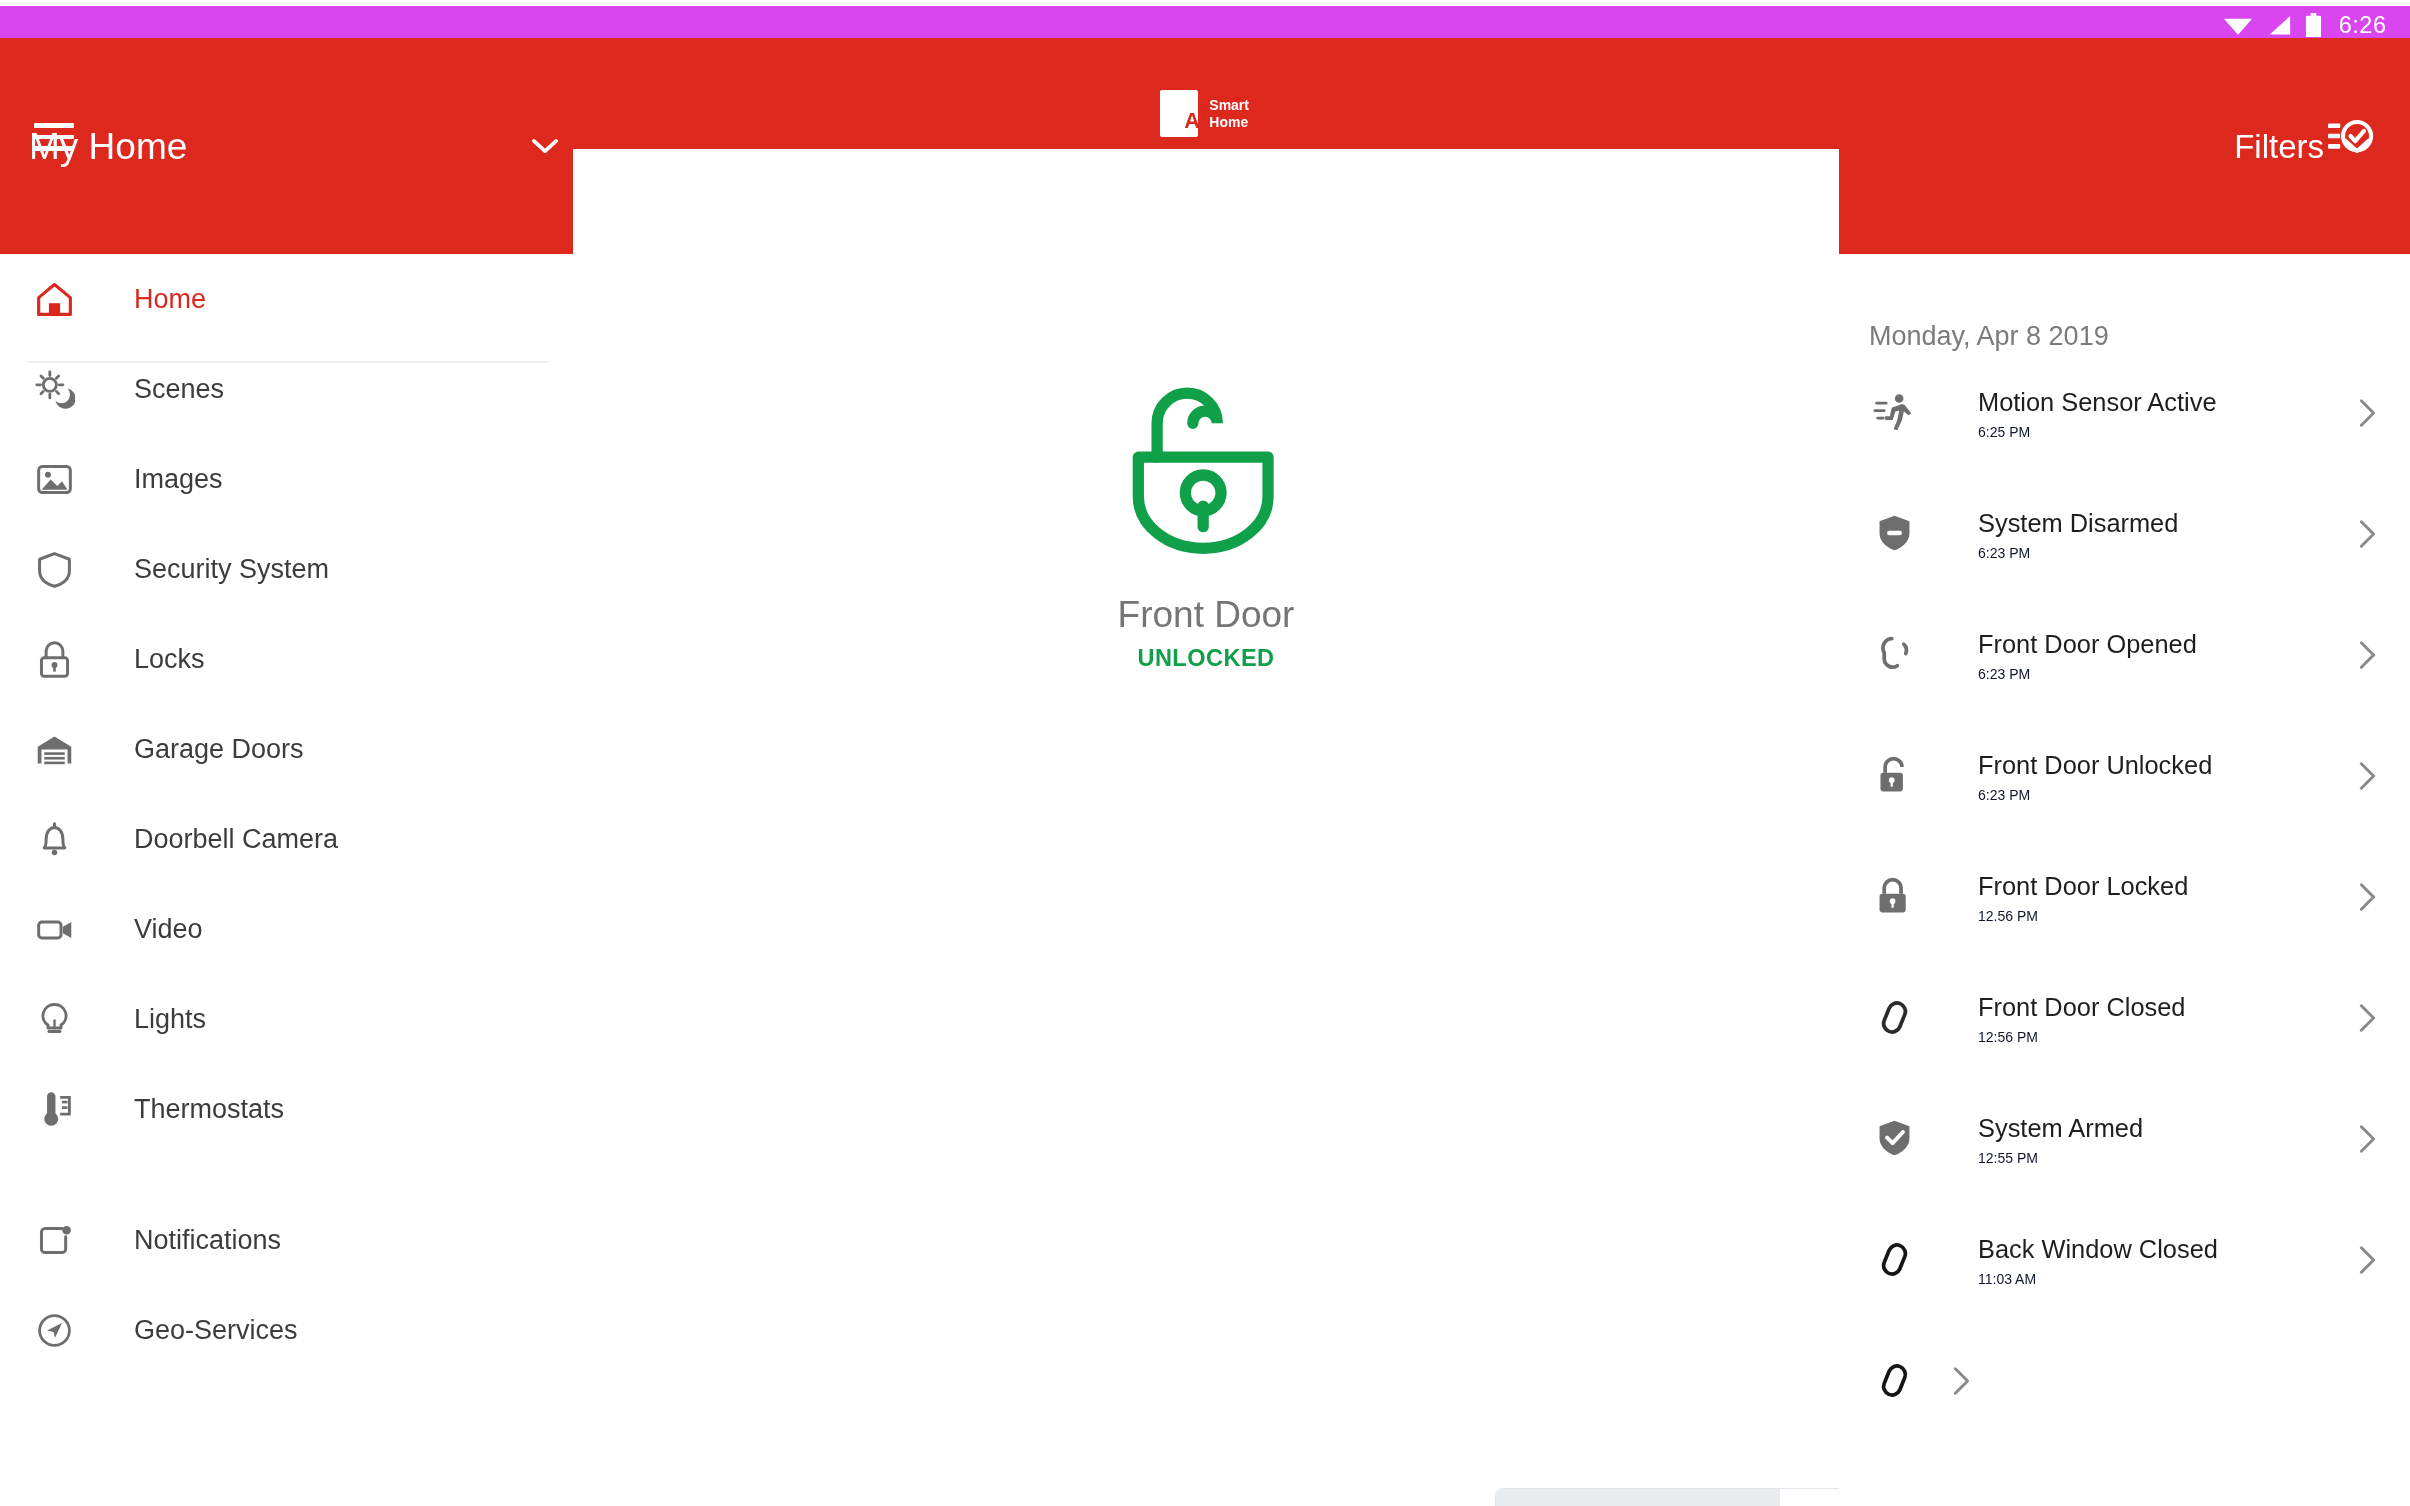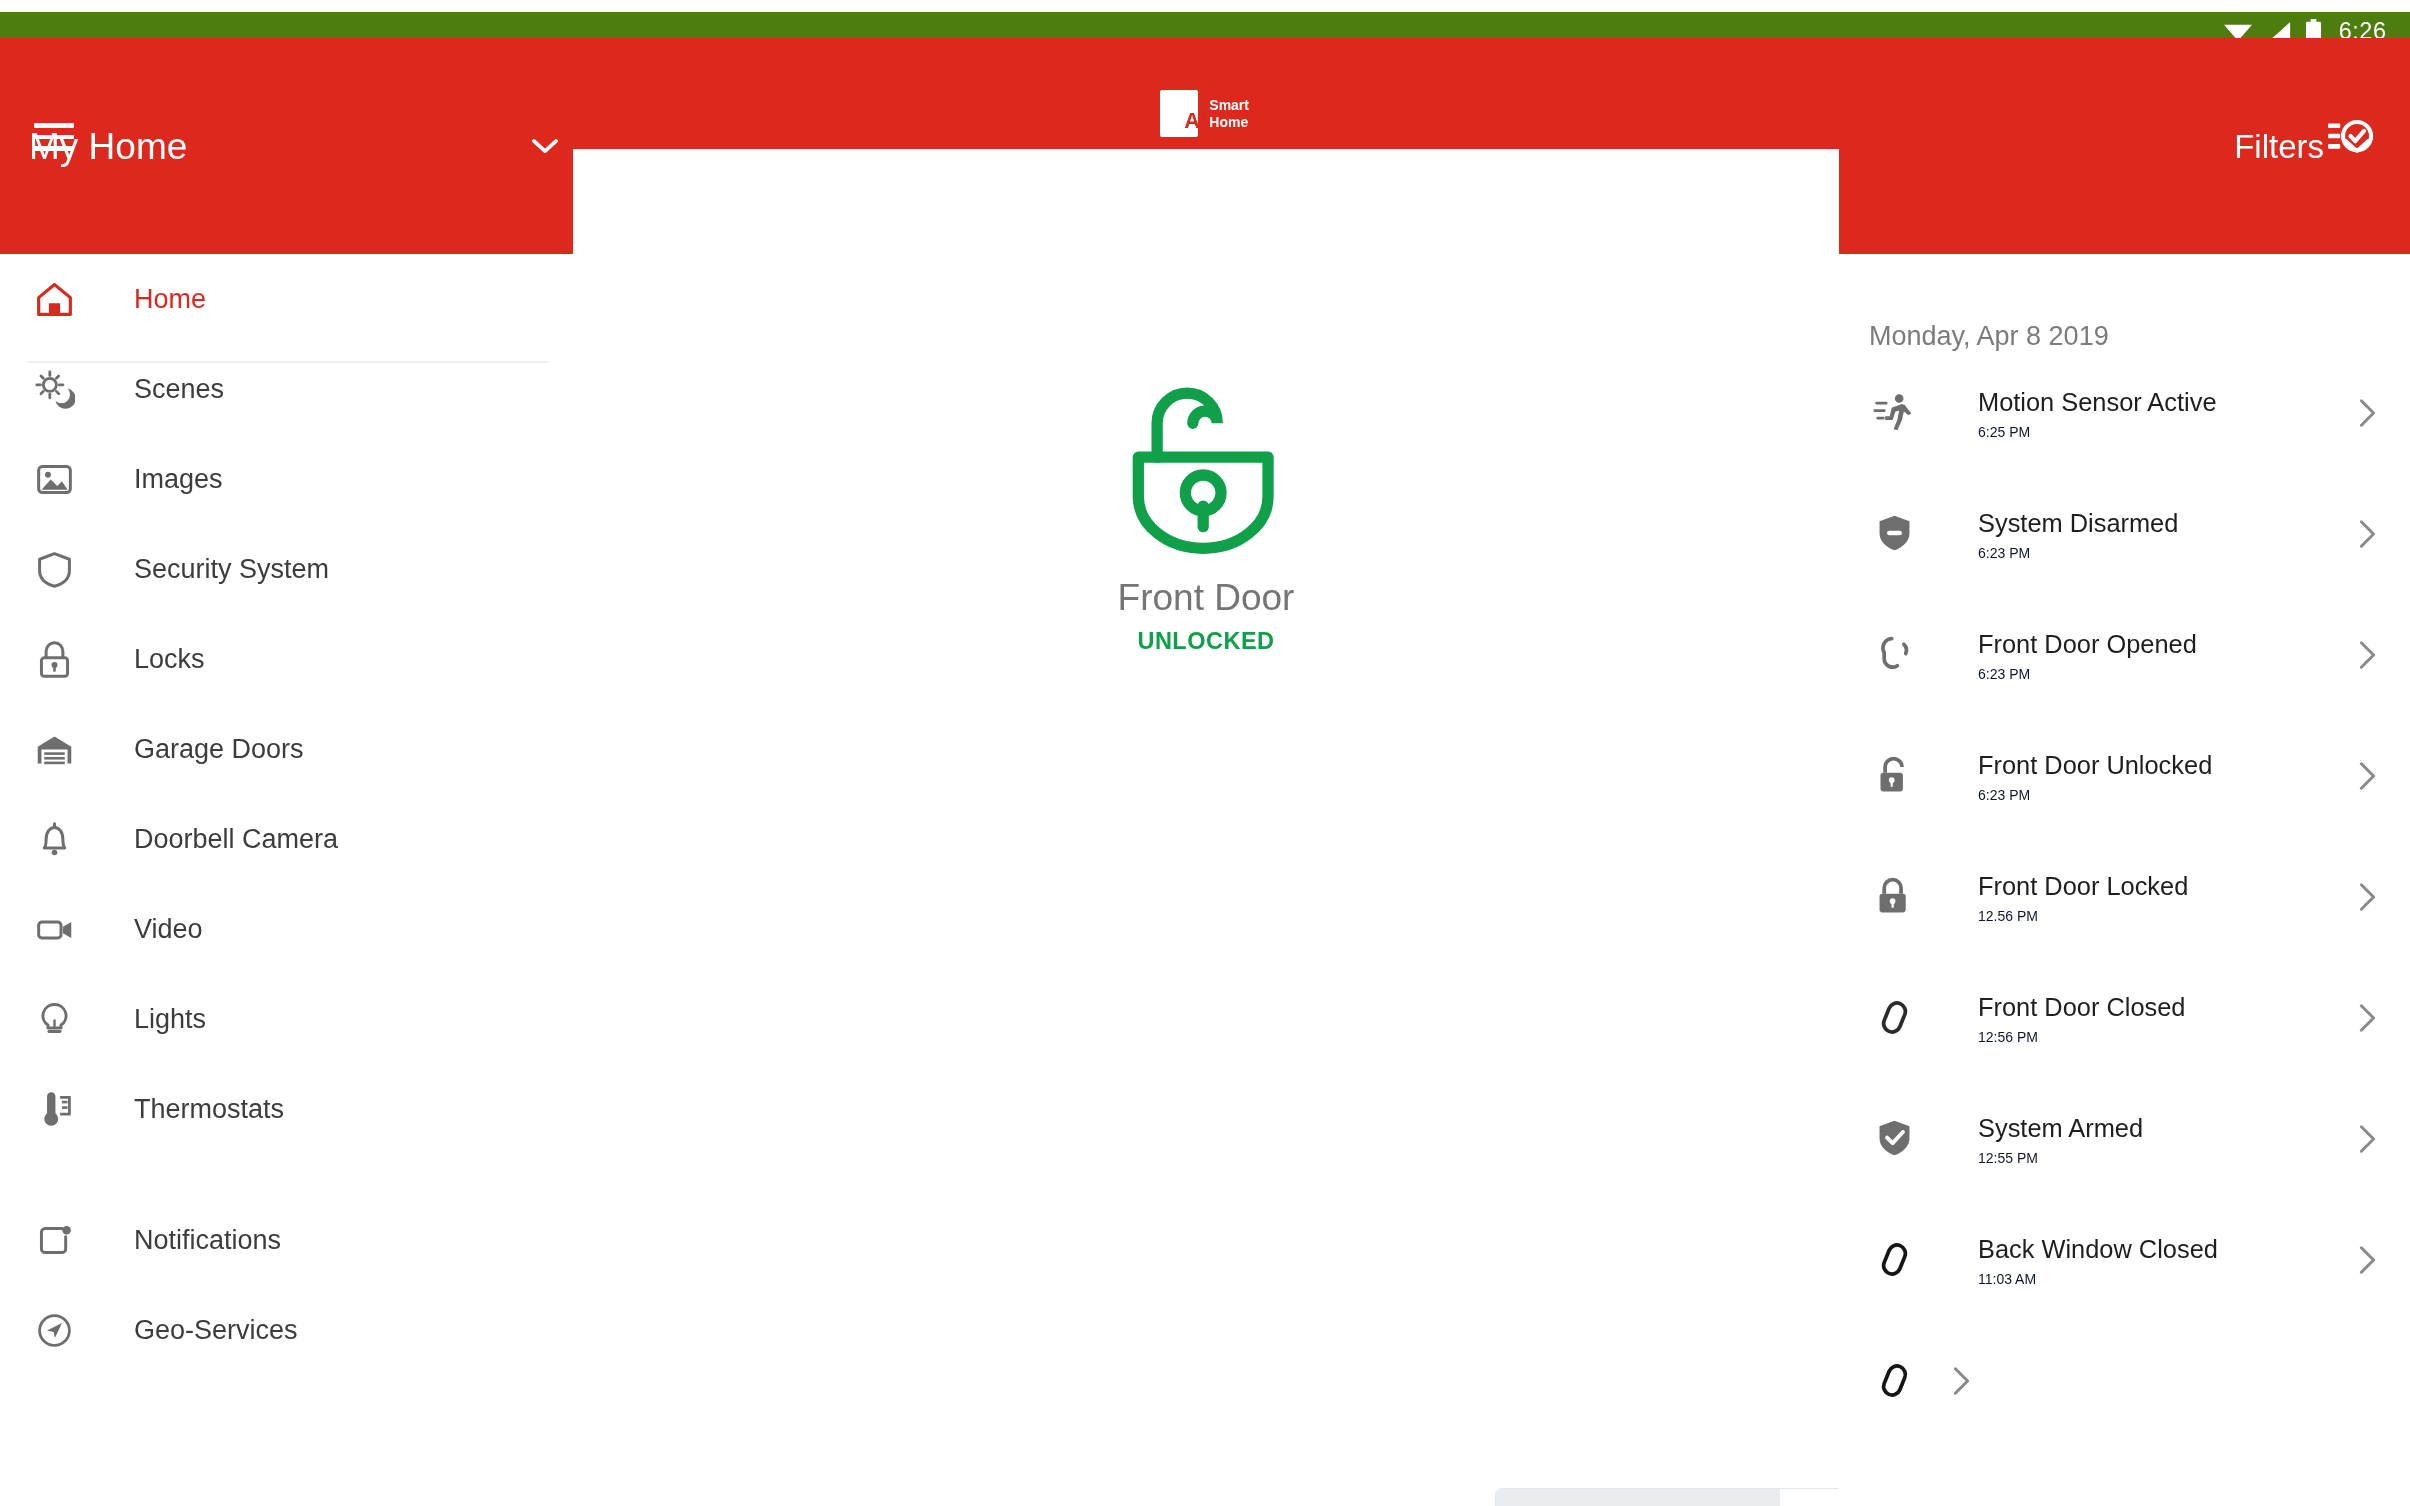--- a/index.html
+++ b/index.html
@@ -6,22 +6,22 @@
   html,body { width:2411px; height:1507px; }
   body {
     font-family:"Liberation Sans", sans-serif;
     background:#ffffff;
     overflow:hidden;
     position:relative;
   }
 
   
   #statusbar{
-    position:absolute; left:0; top:12px; width:2411px; height:38px;
-    background:#4d7c0f;
+    position:absolute; left:0; top:6px; width:2411px; height:38px;
+    background:#d946ef;
     display:flex; align-items:center; justify-content:flex-end;
     padding-right:24.5px; gap:13px;
   }
   #statusbar .sb-icon{ display:flex; align-items:center; }
   #statusbar .sb-time{
     color:#fff; font-size:23.5px; letter-spacing:0.5px; margin-left:3.8px;
   }
 
   
   #appbar{
@@ -110,21 +110,21 @@
   
   #center{
     position:absolute; left:573px; top:254px; width:1266px; height:1252px;
     background:#fff;
   }
   #device-hero{
     position:absolute; left:0; top:122px; width:1266px;
     display:flex; flex-direction:column; align-items:center;
   }
   #device-hero .device-name{
-    font-size:37px; color:#757575;
+    margin-top:17px; font-size:37px; color:#757575;
   }
   #device-hero .device-state{
     margin-top:9.4px; font-size:23.5px; font-weight:bold; color:#0FA049;
     letter-spacing:0.5px;
   }
 
   #action-group{
     position:absolute; left:922px; top:1234px;
     width:569px; height:188px;
     display:flex; border-radius:7.5px; overflow:hidden;

